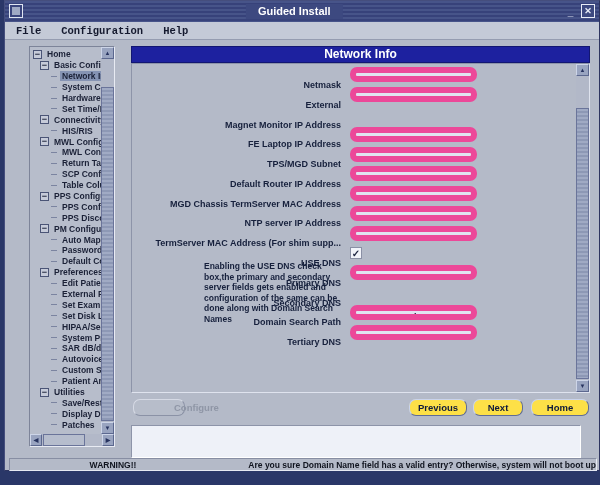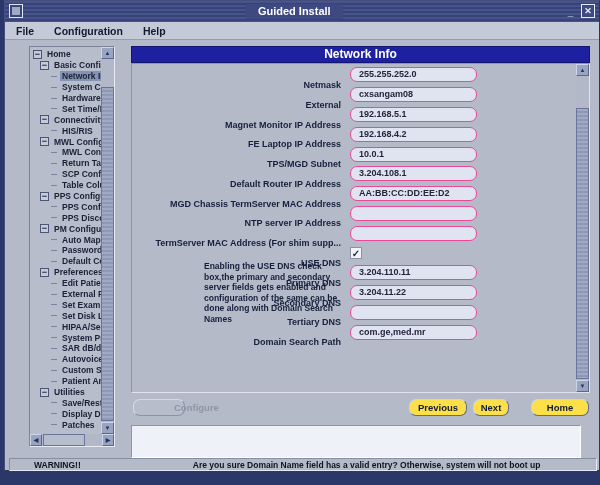--- a/index.html
+++ b/index.html
@@ -34,21 +34,21 @@
   .tb-right { position: absolute; right: 4px; top: 3px; display: flex; gap: 4px; align-items: flex-end; }
   .min-btn { width: 13px; height: 14px; color: #e8ecf6; font-weight: bold; font-size: 10px; line-height: 16px; text-align: center; }
   .close-btn {
     width: 14px; height: 14px; border: 1px solid #e8ecf6; background: #3d4980;
     color: #e8ecf6; font-size: 9px; line-height: 12px; text-align: center; font-weight: bold;
   }
   
   .menubar {
     position: absolute; left: 0; top: 21px; right: 0; height: 18px;
     background: #c4cad7; border-bottom: 1px solid #959cb0;
-    display: flex; align-items: center; padding-left: 5px;
+    display: flex; align-items: center; padding-left: 5px; font-family: Liberation Mono, monospace;
   }
   .menu-item { font-size: 10.5px; font-weight: bold; color: #14192e; padding: 1px 6px; margin-right: 8px; }
   
   .tree-panel {
     position: absolute; left: 24px; top: 45px; width: 86px; height: 401px;
     background: #b7bdcb;
     border: 1px solid #7d8499; border-bottom-color: #e8ebf3; border-right-color: #e8ebf3;
   }
   .tree-view { position: absolute; left: 1px; top: 2px; width: 70px; height: 384px; overflow: hidden; }
   .tree-row { display: flex; align-items: center; height: 10.9px; white-space: nowrap; font-size: 8.5px; font-weight: bold; color: #1b2137; }
@@ -91,21 +91,21 @@
     border: 1px solid #8d94a9; border-bottom-color: #dfe3ee; border-right-color: #dfe3ee;
   }
   .form-viewport { position: absolute; left: 0; top: 0; width: 444px; height: 328px; overflow: hidden; padding-top: 1px; }
   .form-row { display: flex; align-items: center; height: 19.8px; }
   .form-label {
     width: 218px; text-align: right; padding-right: 9px;
     font-size: 9px; font-weight: bold; color: #16203c; white-space: nowrap; margin-top: 20px;
   }
   .field {
     width: 127px; height: 15px; background: #e0e3f0;
-    border: 1px solid #ec4899; border-radius: 7px;
+    border: 6px solid #ec4899; border-radius: 7px;
     font-size: 9px; font-weight: bold; color: #23263c; line-height: 13px;
     padding: 0 8px; white-space: nowrap; overflow: hidden;
   }
   .checkbox {
     width: 12px; height: 12px; background: #f2f4fa; border: 1px solid #8a90a5;
     font-size: 10px; line-height: 11px; text-align: center; color: #1c2440; font-weight: bold;
   }
   .dns-note {
     position: absolute; left: 72px; top: 197px; width: 144px;
     font-size: 8.5px; font-weight: bold; color: #16203c; line-height: 10.5px;
@@ -115,34 +115,34 @@
     position: absolute; height: 17px; border-radius: 7px; background: #fde047;
     border: 1px solid #5f6c96; border-top-color: #c9d3ec; border-left-color: #c9d3ec;
     font-size: 9.5px; font-weight: bold; color: #0f1a3a; text-align: center; line-height: 15px;
   }
   .btn.disabled {
     background: #b7bdca; color: #8f96a6;
     border: 1px solid #d6dae5; border-right-color: #8b92a6; border-bottom-color: #8b92a6;
   }
   #btn-configure { left: 128px; top: 398px; width: 52px; padding-left: 40px; }
   #btn-previous  { left: 404px; top: 398px; width: 58px; }
-  #btn-next      { left: 468px; top: 398px; width: 36px; }
+  #btn-next      { left: 468px; top: 398px; width: 50px; }
   #btn-home      { left: 526px; top: 398px; width: 58px; }
   
   .message-area {
     position: absolute; left: 126px; top: 424px; width: 450px; height: 33px;
     background: #eef1f8;
     border: 1px solid #8d94a9; border-bottom-color: #ffffff; border-right-color: #ffffff;
   }
   .warning-bar {
     position: absolute; left: 4px; top: 457px; width: 588px; height: 13px;
     background: #b4bac8;
     border: 1px solid #878ea3; border-bottom-color: #e6e9f2; border-right-color: #e6e9f2;
     display: flex; align-items: center;
-    font-size: 8.5px; font-weight: bold; color: #10141f; white-space: nowrap;
+    font-size: 8.5px; font-weight: bold; color: #10141f; white-space: nowrap; justify-content: flex-end;
   }
   .warn-label { margin-left: 24px; }
   .warn-msg { margin-left: 112px; }
 </style>
 </head>
 <body>
 
 <div id="window">
 
   <div class="titlebar">
@@ -328,21 +328,20 @@
     <div class="form-row">
           <span class="form-label">Netmask</span>
           <div class="field">255.255.252.0</div>
         </div>
         <div class="form-row">
           <span class="form-label">External</span>
           <div class="field">cxsangam08</div>
         </div>
         <div class="form-row">
           <span class="form-label">Magnet Monitor IP Address</span>
-          <div class="field">192.168.5.1</div>
         </div>
         <div class="form-row">
           <span class="form-label">FE Laptop IP Address</span>
           <div class="field">192.168.4.2</div>
         </div>
         <div class="form-row">
           <span class="form-label">TPS/MGD Subnet</span>
           <div class="field">10.0.1</div>
         </div>
         <div class="form-row">
@@ -364,29 +363,28 @@
         <div class="form-row">
           <span class="form-label">USE DNS</span>
           <div class="checkbox"><span>✓</span></div>
         </div>
         <div class="form-row">
           <span class="form-label">Primary DNS</span>
           <div class="field">3.204.110.11</div>
         </div>
         <div class="form-row">
           <span class="form-label">Secondary DNS</span>
-          <div class="field">3.204.11.22</div>
+        </div>
+        <div class="form-row">
+          <span class="form-label">Domain Search Path</span>
+          <div class="field">com.ge,med.mr</div>
         </div>
         <div class="form-row">
           <span class="form-label">Tertiary DNS</span>
           <div class="field"></div>
-        </div>
-        <div class="form-row">
-          <span class="form-label">Domain Search Path</span>
-          <div class="field">com.ge,med.mr</div>
         </div>
       </div>
     <div class="main-vscroll sb-track">
       <div class="sb-btn" style="top:0;">▲</div>
       <div class="sb-thumb-v" style="top:44px;height:271px;"></div>
       <div class="sb-btn" style="bottom:0;">▼</div>
     </div>
   </div>
 
   <div class="btn disabled" id="btn-configure">Configure</div>

